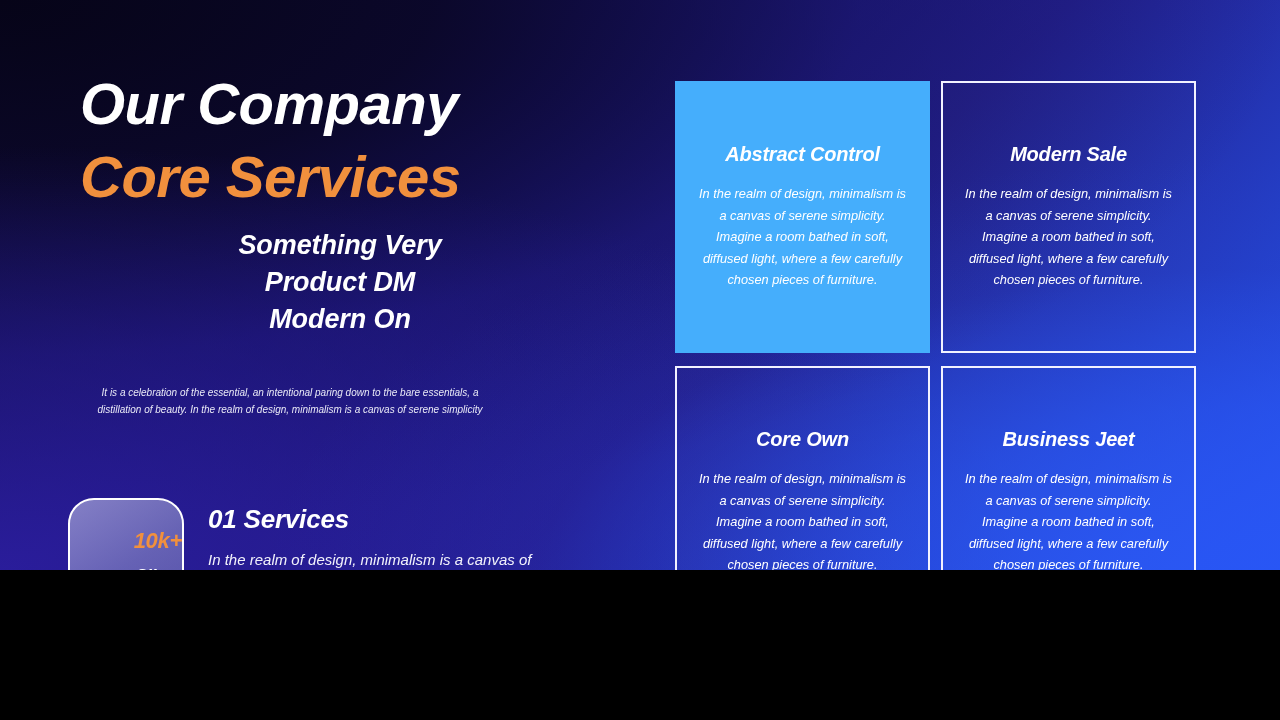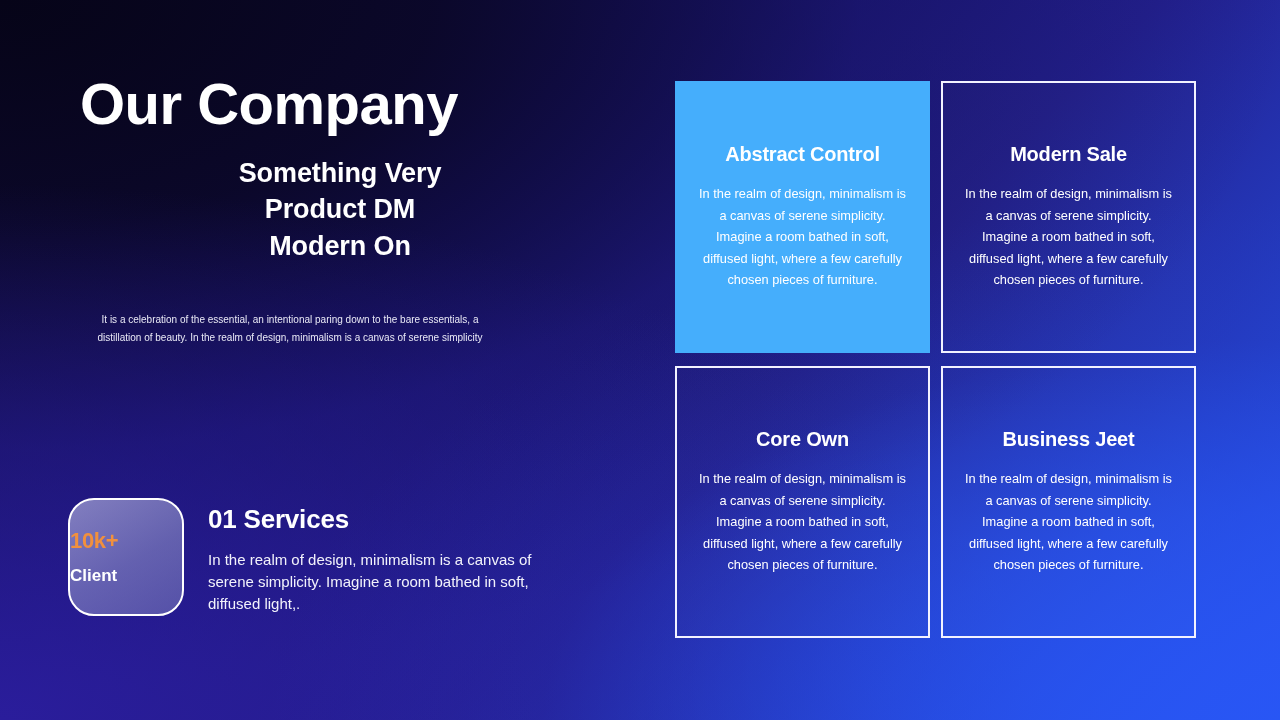--- a/index.html
+++ b/index.html
@@ -3,28 +3,29 @@
 <meta charset="utf-8">
 <style>
   html, body {
     margin: 0;
     padding: 0;
     background: #000;
   }
   #slide {
     position: relative;
     width: 1280px;
-    height: 720px;
+    height: 570px;
     overflow: hidden;
     font-family: "Liberation Sans", sans-serif;
     background:
       radial-gradient(120% 110% at 100% 100%, rgba(40,86,245,0.95) 0%, rgba(40,86,245,0.55) 26%, rgba(36,60,200,0.15) 48%, rgba(0,0,0,0) 66%),
       radial-gradient(130% 120% at 0% 100%, rgba(44,30,160,0.9) 0%, rgba(40,28,150,0.45) 34%, rgba(0,0,0,0) 62%),
       radial-gradient(140% 130% at 0% 0%, rgba(6,4,24,1) 0%, rgba(10,7,38,0.92) 24%, rgba(22,18,92,0.45) 48%, rgba(0,0,0,0) 72%),
       linear-gradient(135deg, #0a0722 0%, #17116b 32%, #23208f 58%, #2440c9 82%, #2a55f0 100%);
+    font-style: italic;
   }
   .slide-inner { position: absolute; inset: 0; }
 
   
   .left-panel {
     position: absolute;
     left: 80px;
     top: 68px;
     width: 520px;
   }
@@ -69,21 +70,21 @@
     gap: 24px;
   }
   .client-badge {
     width: 116px;
     height: 118px;
     border-radius: 26px;
     border: 2px solid #ffffff;
     background: linear-gradient(150deg, rgba(190,190,230,0.62) 0%, rgba(150,152,205,0.56) 55%, rgba(132,134,192,0.50) 100%);
     display: flex;
     flex-direction: column;
-    align-items: flex-start;
+    align-items: flex-end;
     justify-content: center;
     gap: 12px;
     box-sizing: border-box;
     flex: none;
   }
   .client-badge .count {
     font-size: 22px;
     font-weight: 700;
     color: #f1903d;
     letter-spacing: -0.3px;
@@ -155,20 +156,21 @@
 </style>
 </head>
 <body>
 
 <div id="slide">
   <div class="slide-inner">
 
     <div class="left-panel">
       <h1 class="headline">
         <span class="line1">Our Company</span>
+        <span class="line2">Core Services</span>
       </h1>
       <h2 class="subhead">
         <span>Something Very</span>
         <span>Product DM</span>
         <span>Modern On</span>
       </h2>
       <p class="lead">It is a celebration of the essential, an intentional paring down to the bare essentials, a distillation of beauty. In the realm of design, minimalism is a canvas of serene simplicity</p>
     </div>
 
     <div class="service-block">

